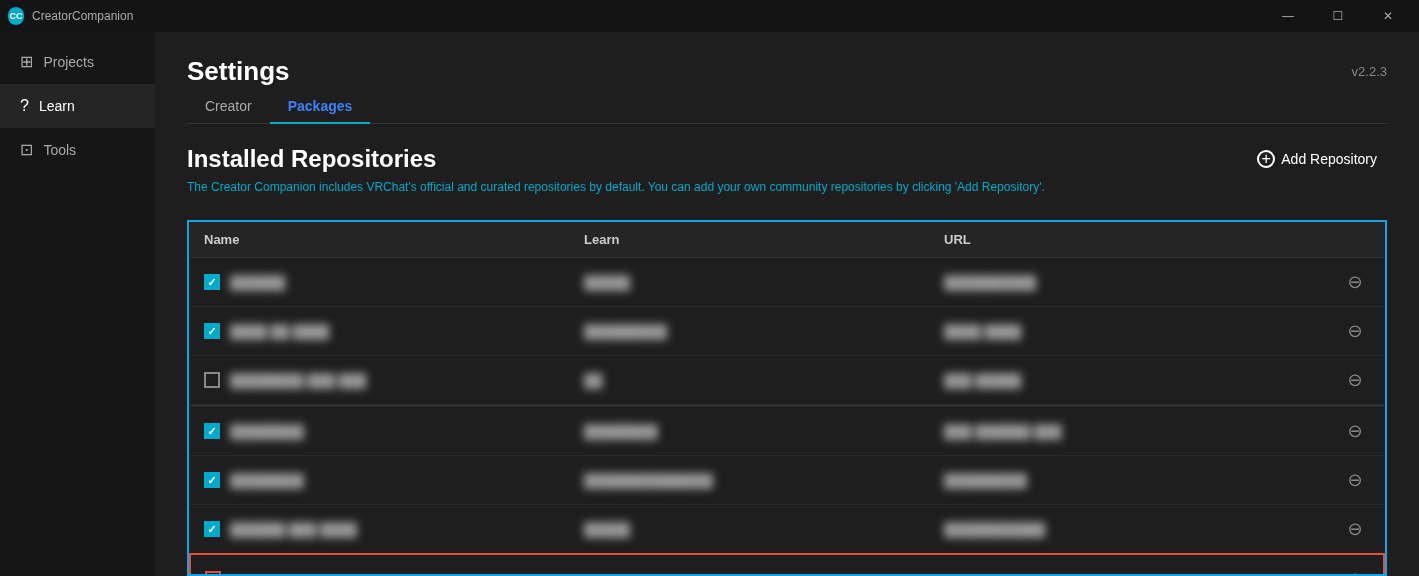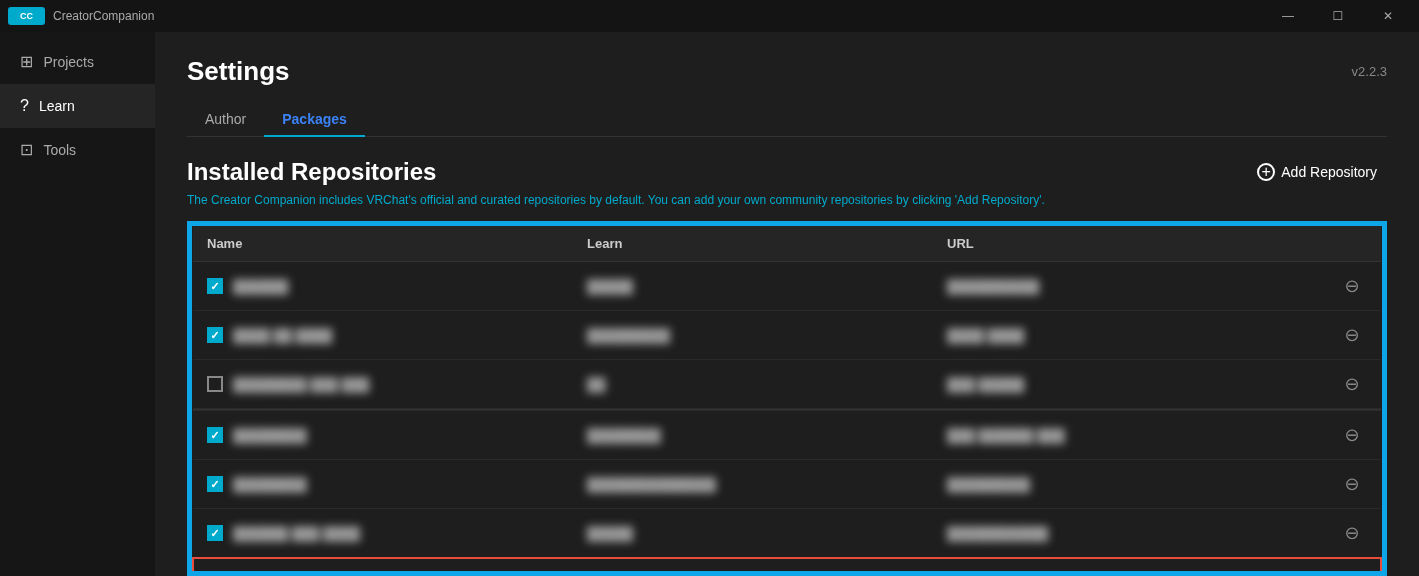--- a/index.html
+++ b/index.html
@@ -26,24 +26,24 @@
       flex-shrink: 0;
     }
     .titlebar-left {
       display: flex;
       align-items: center;
       gap: 8px;
       color: #aaa;
       font-size: 12px;
     }
     .titlebar-logo {
-      width: 37px;
+      width: 16px;
       height: 18px;
       background: #00aacc;
-      border-radius: 3px;
+      border-radius: 8px;
       display: flex;
       align-items: center;
       justify-content: center;
       font-size: 9px;
       font-weight: bold;
       color: #fff;
     }
     .titlebar-controls {
       display: flex;
       gap: 4px;
@@ -99,21 +99,21 @@
       display: flex;
       flex-direction: column;
       padding: 24px 32px 0 32px;
       overflow: hidden;
     }
 
     .page-header {
       display: flex;
       align-items: flex-start;
       justify-content: space-between;
-      margin-bottom: 16px;
+      margin-bottom: 3px;
     }
 
     .page-title {
       font-size: 26px;
       font-weight: 600;
       color: #fff;
     }
 
     .version-label {
       font-size: 13px;
@@ -150,21 +150,21 @@
       margin-bottom: 6px;
     }
     .section-title {
       font-size: 24px;
       font-weight: 600;
       color: #fff;
     }
     .section-desc {
       font-size: 12px;
       color: #00aacc;
-      margin-bottom: 14px;
+      margin-bottom: 26px;
     }
 
     .add-repo-btn {
       display: flex;
       align-items: center;
       gap: 6px;
       background: transparent;
       border: none;
       color: #fff;
       cursor: pointer;
@@ -180,21 +180,21 @@
       align-items: center;
       justify-content: center;
       font-size: 16px;
       line-height: 1;
     }
 
     
     .table-container {
       flex: 1;
       overflow-y: auto;
-      border: 5px solid #0ea5e9;
+      border: 2px solid #0ea5e9;
     }
     .table-container::-webkit-scrollbar {
       width: 14px;
     }
     .table-container::-webkit-scrollbar-track {
       background: #1e1e1e;
     }
     .table-container::-webkit-scrollbar-thumb {
       background: #555;
       border: 3px solid #1e1e1e;
@@ -320,21 +320,21 @@
   </div>
 
   <div class="content">
 
     <div class="page-header">
       <h1 class="page-title">Settings</h1>
       <span class="version-label">v2.2.3</span>
     </div>
 
     <div class="tabs">
-      <div class="tab">Author</div>
+      <div class="tab">Creator</div>
       <div class="tab active">Packages</div>
     </div>
 
     <div class="section-header">
       <h2 class="section-title">Installed Repositories</h2>
       <button class="add-repo-btn">
         <div class="add-repo-icon">+</div>
         <span>Add Repository</span>
       </button>
     </div>

